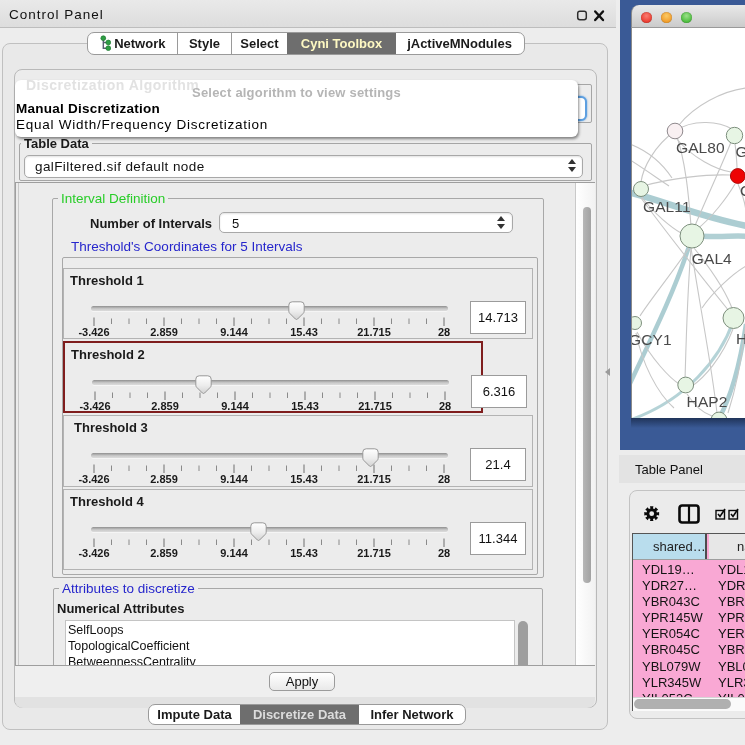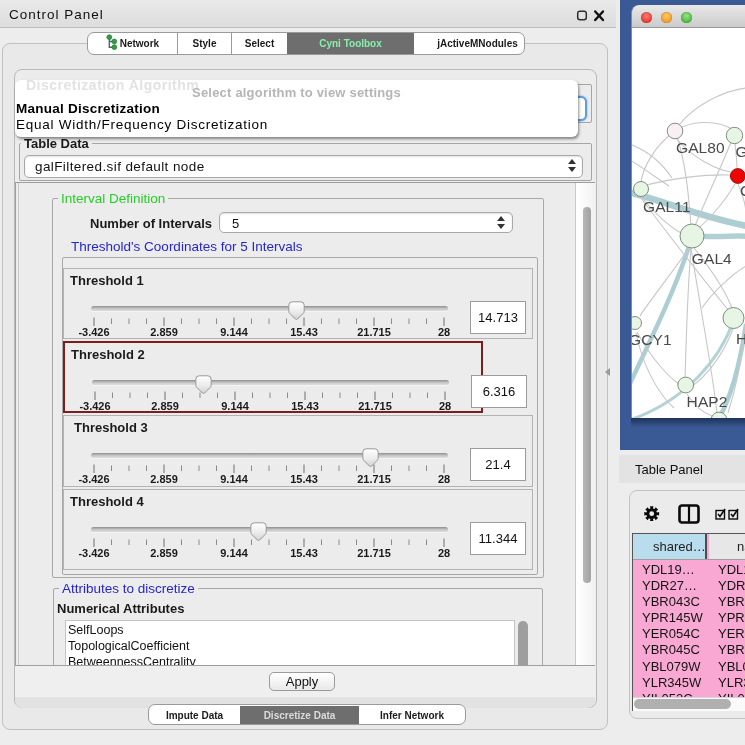--- a/index.html
+++ b/index.html
@@ -1,21 +1,21 @@
 <!DOCTYPE html>
 <html><head>
 <meta charset="utf-8">
 <style>
 * { margin:0; padding:0; box-sizing:border-box; }
 html,body { width:745px; height:745px; overflow:hidden; background:#ededed;
   font-family:"Liberation Sans", sans-serif; }
 .abs { position:absolute; }
 #stage { position:relative; width:745px; height:745px; overflow:hidden; }
 .seg { display:inline-block; height:100%; line-height:21px; text-align:center;
-  font-size:10px; font-weight:bold; color:#1a1a1a; }
+  font-size:13px; font-weight:bold; color:#1a1a1a; }
 .vbox { position:absolute; width:56px; height:33px; background:#fff;
   border:1px solid #9b9b9b; font-size:13px; text-align:center; line-height:32px; color:#111; }
 .thlabel { position:absolute; font-size:13px; font-weight:bold; color:#1a1a1a; }
 .ticklab { position:absolute; font-size:11px; font-weight:bold; color:#1a1a1a;
   transform:translateX(-50%); }
 .track { position:absolute; height:5px; border-radius:3px;
   background:linear-gradient(#8f8f8f,#c9c9c9 55%,#dcdcdc); box-shadow:0 1px 0 #f5f5f5; }
 </style>
 </head>
 <body>
@@ -33,21 +33,21 @@
   border:1px solid #c0c0c0;border-radius:8px;"></div>
 
 <div class="abs" style="left:87px;top:32px;width:438px;height:23px;background:#fff;
   border:1px solid #9a9a9a;border-radius:7px;overflow:hidden;white-space:nowrap;">
   <div class="seg" style="width:90px;border-right:1px solid #9a9a9a;">
     <svg width="11" height="16" viewBox="0 0 11 16" style="vertical-align:-3px;">
       <path d="M3.3 5 L3.3 14 M3.3 7.5 L8 7.5 M3.3 13.3 L8 13.3" stroke="#5a5f73" stroke-width="1.4" fill="none"></path>
       <circle cx="3.3" cy="3.2" r="2.4" fill="#2f9e44" stroke="#1d7a30" stroke-width="0.7"></circle>
       <circle cx="8.3" cy="7.5" r="2.4" fill="#2f9e44" stroke="#1d7a30" stroke-width="0.7"></circle>
       <circle cx="8.3" cy="13.2" r="2.4" fill="#2f9e44" stroke="#1d7a30" stroke-width="0.7"></circle>
-    </svg> Network</div><div class="seg" style="width:54px;border-right:1px solid #9a9a9a;">Style</div><div class="seg" style="width:55px;">Select</div><div class="seg" style="width:127px;background:#6e6e6e;color:#86efac;">Cyni Toolbox</div><div class="seg" style="width:127px;">jActiveMNodules</div>
+    </svg> Network</div><div class="seg" style="width:54px;border-right:1px solid #9a9a9a;">Style</div><div class="seg" style="width:55px;">Select</div><div class="seg" style="width:109px;background:#6e6e6e;color:#fef9c3;">Cyni Toolbox</div><div class="seg" style="width:127px;">jActiveMNodules</div>
 </div>
 
 <div class="abs" style="left:14px;top:69px;width:583px;height:639px;background:#ececec;
   border:1px solid #b9b9b9;border-radius:8px;"></div>
 
 <div class="abs" style="left:19px;top:84px;width:573px;height:39px;border:1px solid #a5a5a5;border-radius:2px;"></div>
 <div class="abs" style="left:563px;top:96px;width:24px;height:25px;background:#fff;border:2.5px solid #5d9fe0;
   border-radius:6px;box-shadow:0 0 2px #5d9fe0;"></div>
 
 <div class="abs" style="left:19px;top:143px;width:573px;height:38px;border:1px solid #a5a5a5;border-radius:2px;"></div>

